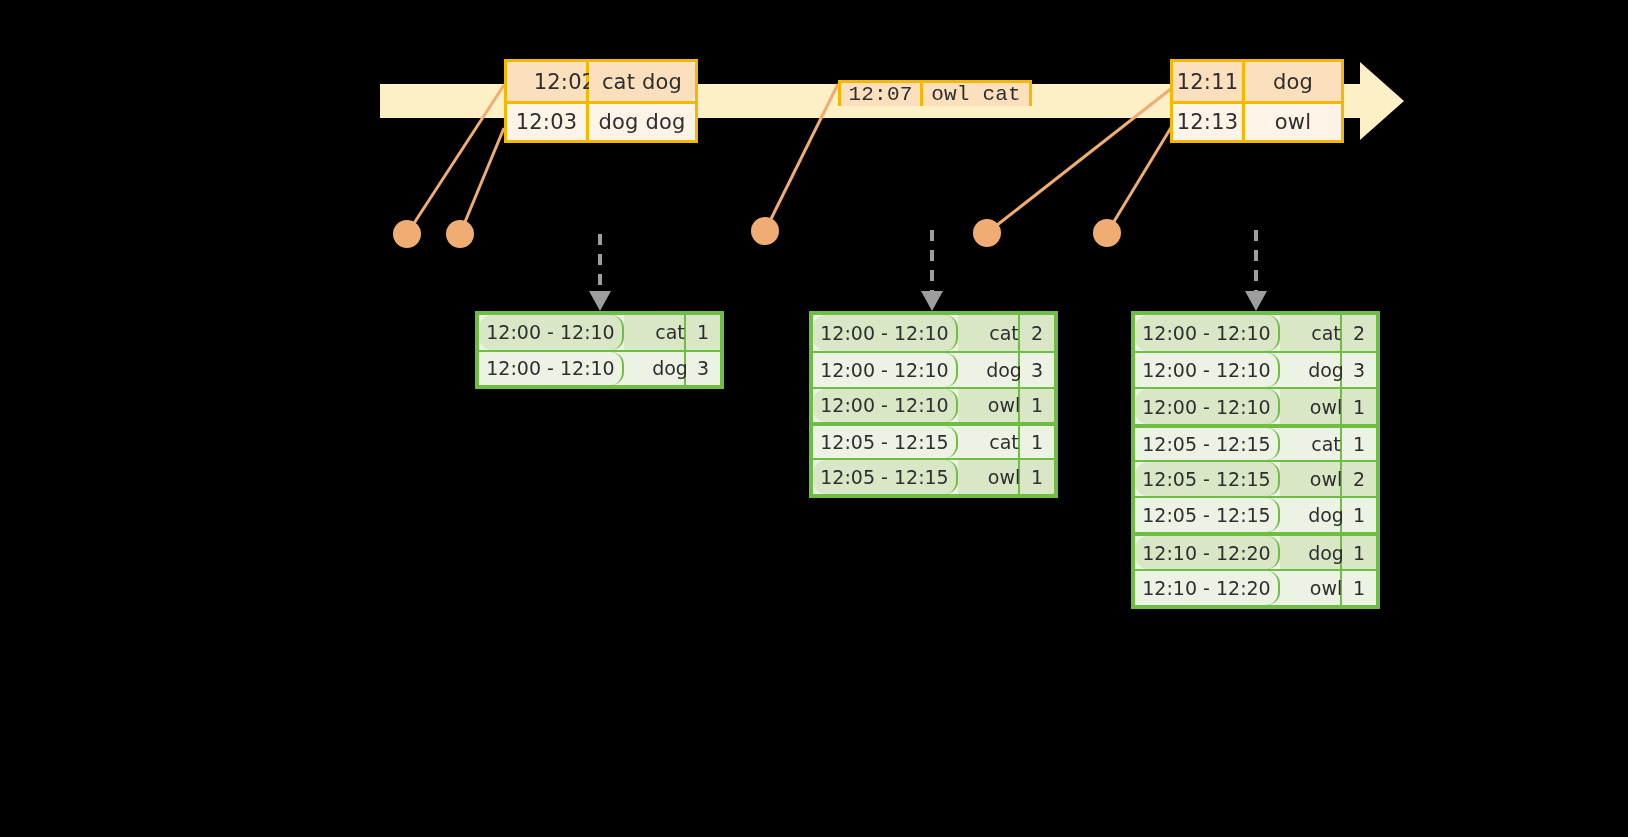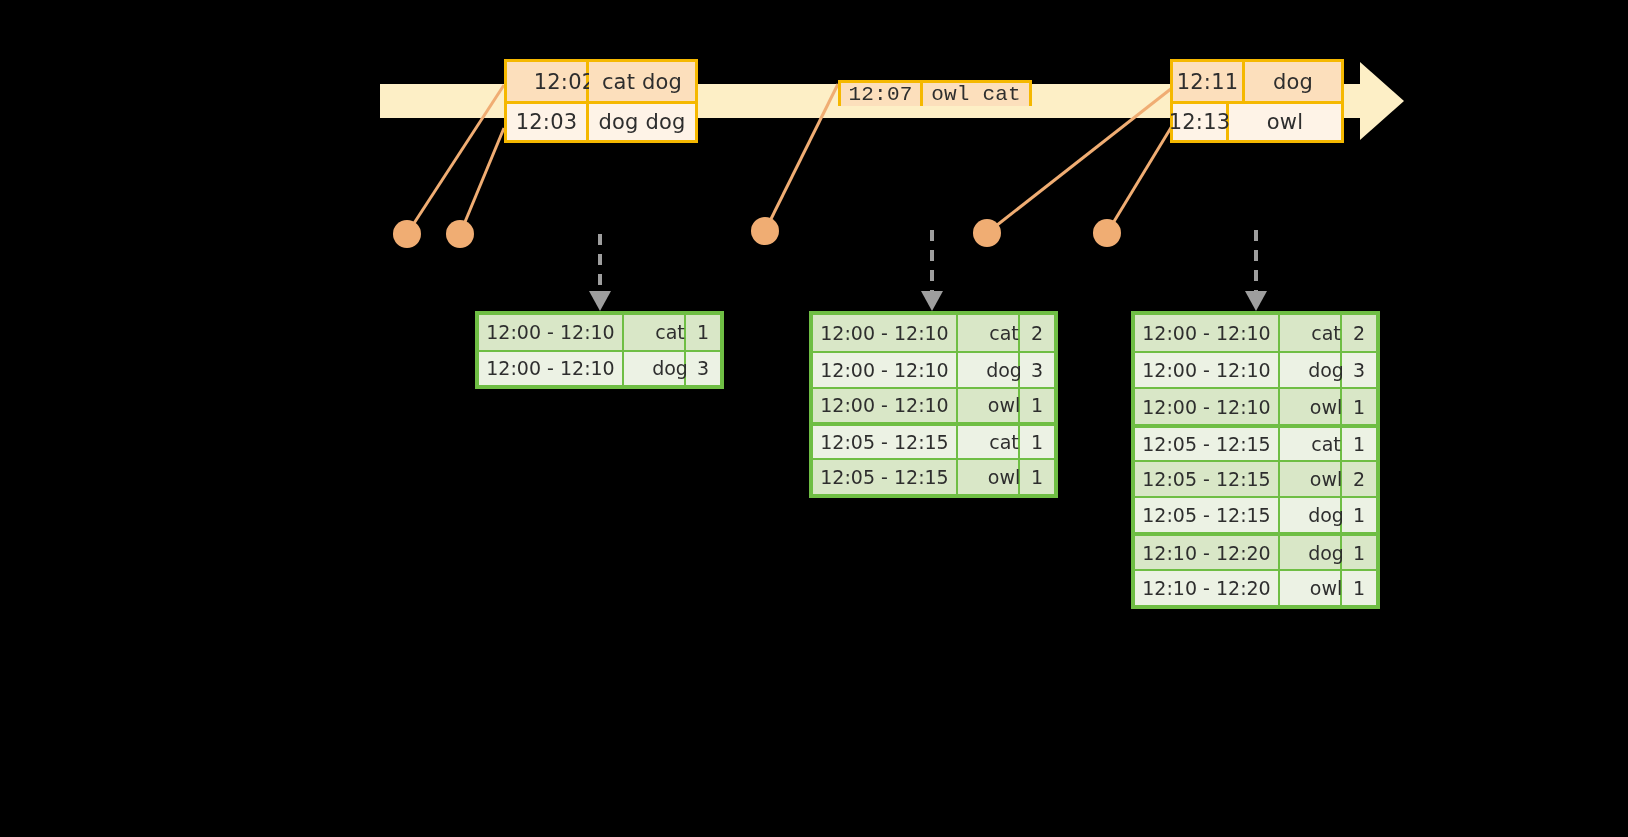--- a/index.html
+++ b/index.html
@@ -85,21 +85,21 @@
     display: flex;
     align-items: center;
     justify-content: center;
     box-sizing: border-box;
     font-size: 19px;
     color: #2e2e2e;
     white-space: nowrap;
   }
   .res-row.shade .res-cell { background: #D9E7C7; }
   .res-row.plain .res-cell { background: #ECF2E4; }
-  .res-cell.win { border-right: 2px solid #6FBE44; }
+  .res-cell.win { border-right: 2px solid #6FBE44; border-radius: 13px; }
   .res-cell.key { border-right: 2px solid #6FBE44; padding-left: 32px; }
 </style>
 </head>
 <body>
 
 <div id="stage">
 
   <svg class="layer" viewBox="0 0 1628 837">
 
     <g>
@@ -135,42 +135,42 @@
       <g>
         <line x1="1256" y1="230" x2="1256" y2="291" stroke-dasharray="11,9"></line>
         <polygon points="1245,291 1267,291 1256,311" fill="#9E9E9E" stroke="none"></polygon>
       </g>
     </g>
   </svg>
 
   <div class="evt-box" style="left:504px; top:59px; width:194px; height:84px;">
     <div class="evt-row shade">
       <div class="evt-cell time" style="width:82px;padding-left:36px;">12:02</div>
-      <div class="evt-cell value" style="flex:1;">cat dog</div>
+      <div class="evt-cell value" style="flex:1;border-radius:6px;">cat dog</div>
     </div>
     <div class="evt-row plain">
       <div class="evt-cell time" style="width:82px;">12:03</div>
       <div class="evt-cell value" style="flex:1;">dog dog</div>
     </div>
   </div>
 
   <div class="evt-box" style="left:838px; top:80px; width:194px; height:26px;font-family:Liberation Mono, monospace;">
     <div class="evt-row shade">
       <div class="evt-cell time" style="width:82px;">12:07</div>
       <div class="evt-cell value" style="flex:1;">owl cat</div>
     </div>
   </div>
 
   <div class="evt-box" style="left:1170px; top:59px; width:174px; height:84px;">
     <div class="evt-row shade">
       <div class="evt-cell time" style="width:72px;">12:11</div>
       <div class="evt-cell value" style="flex:1;">dog</div>
     </div>
     <div class="evt-row plain">
-      <div class="evt-cell time" style="width:56px;">12:13</div>
+      <div class="evt-cell time" style="width:72px;">12:13</div>
       <div class="evt-cell value" style="flex:1;">owl</div>
     </div>
   </div>
 
   <div class="res-table" style="left:475px; top:311px; width:249px; height:78px;">
     <div class="res-row shade">
       <div class="res-cell win" style="width:145px;">12:00 - 12:10</div>
       <div class="res-cell key" style="width:62px;">cat</div>
       <div class="res-cell cnt" style="flex:1;">1</div>
     </div>

